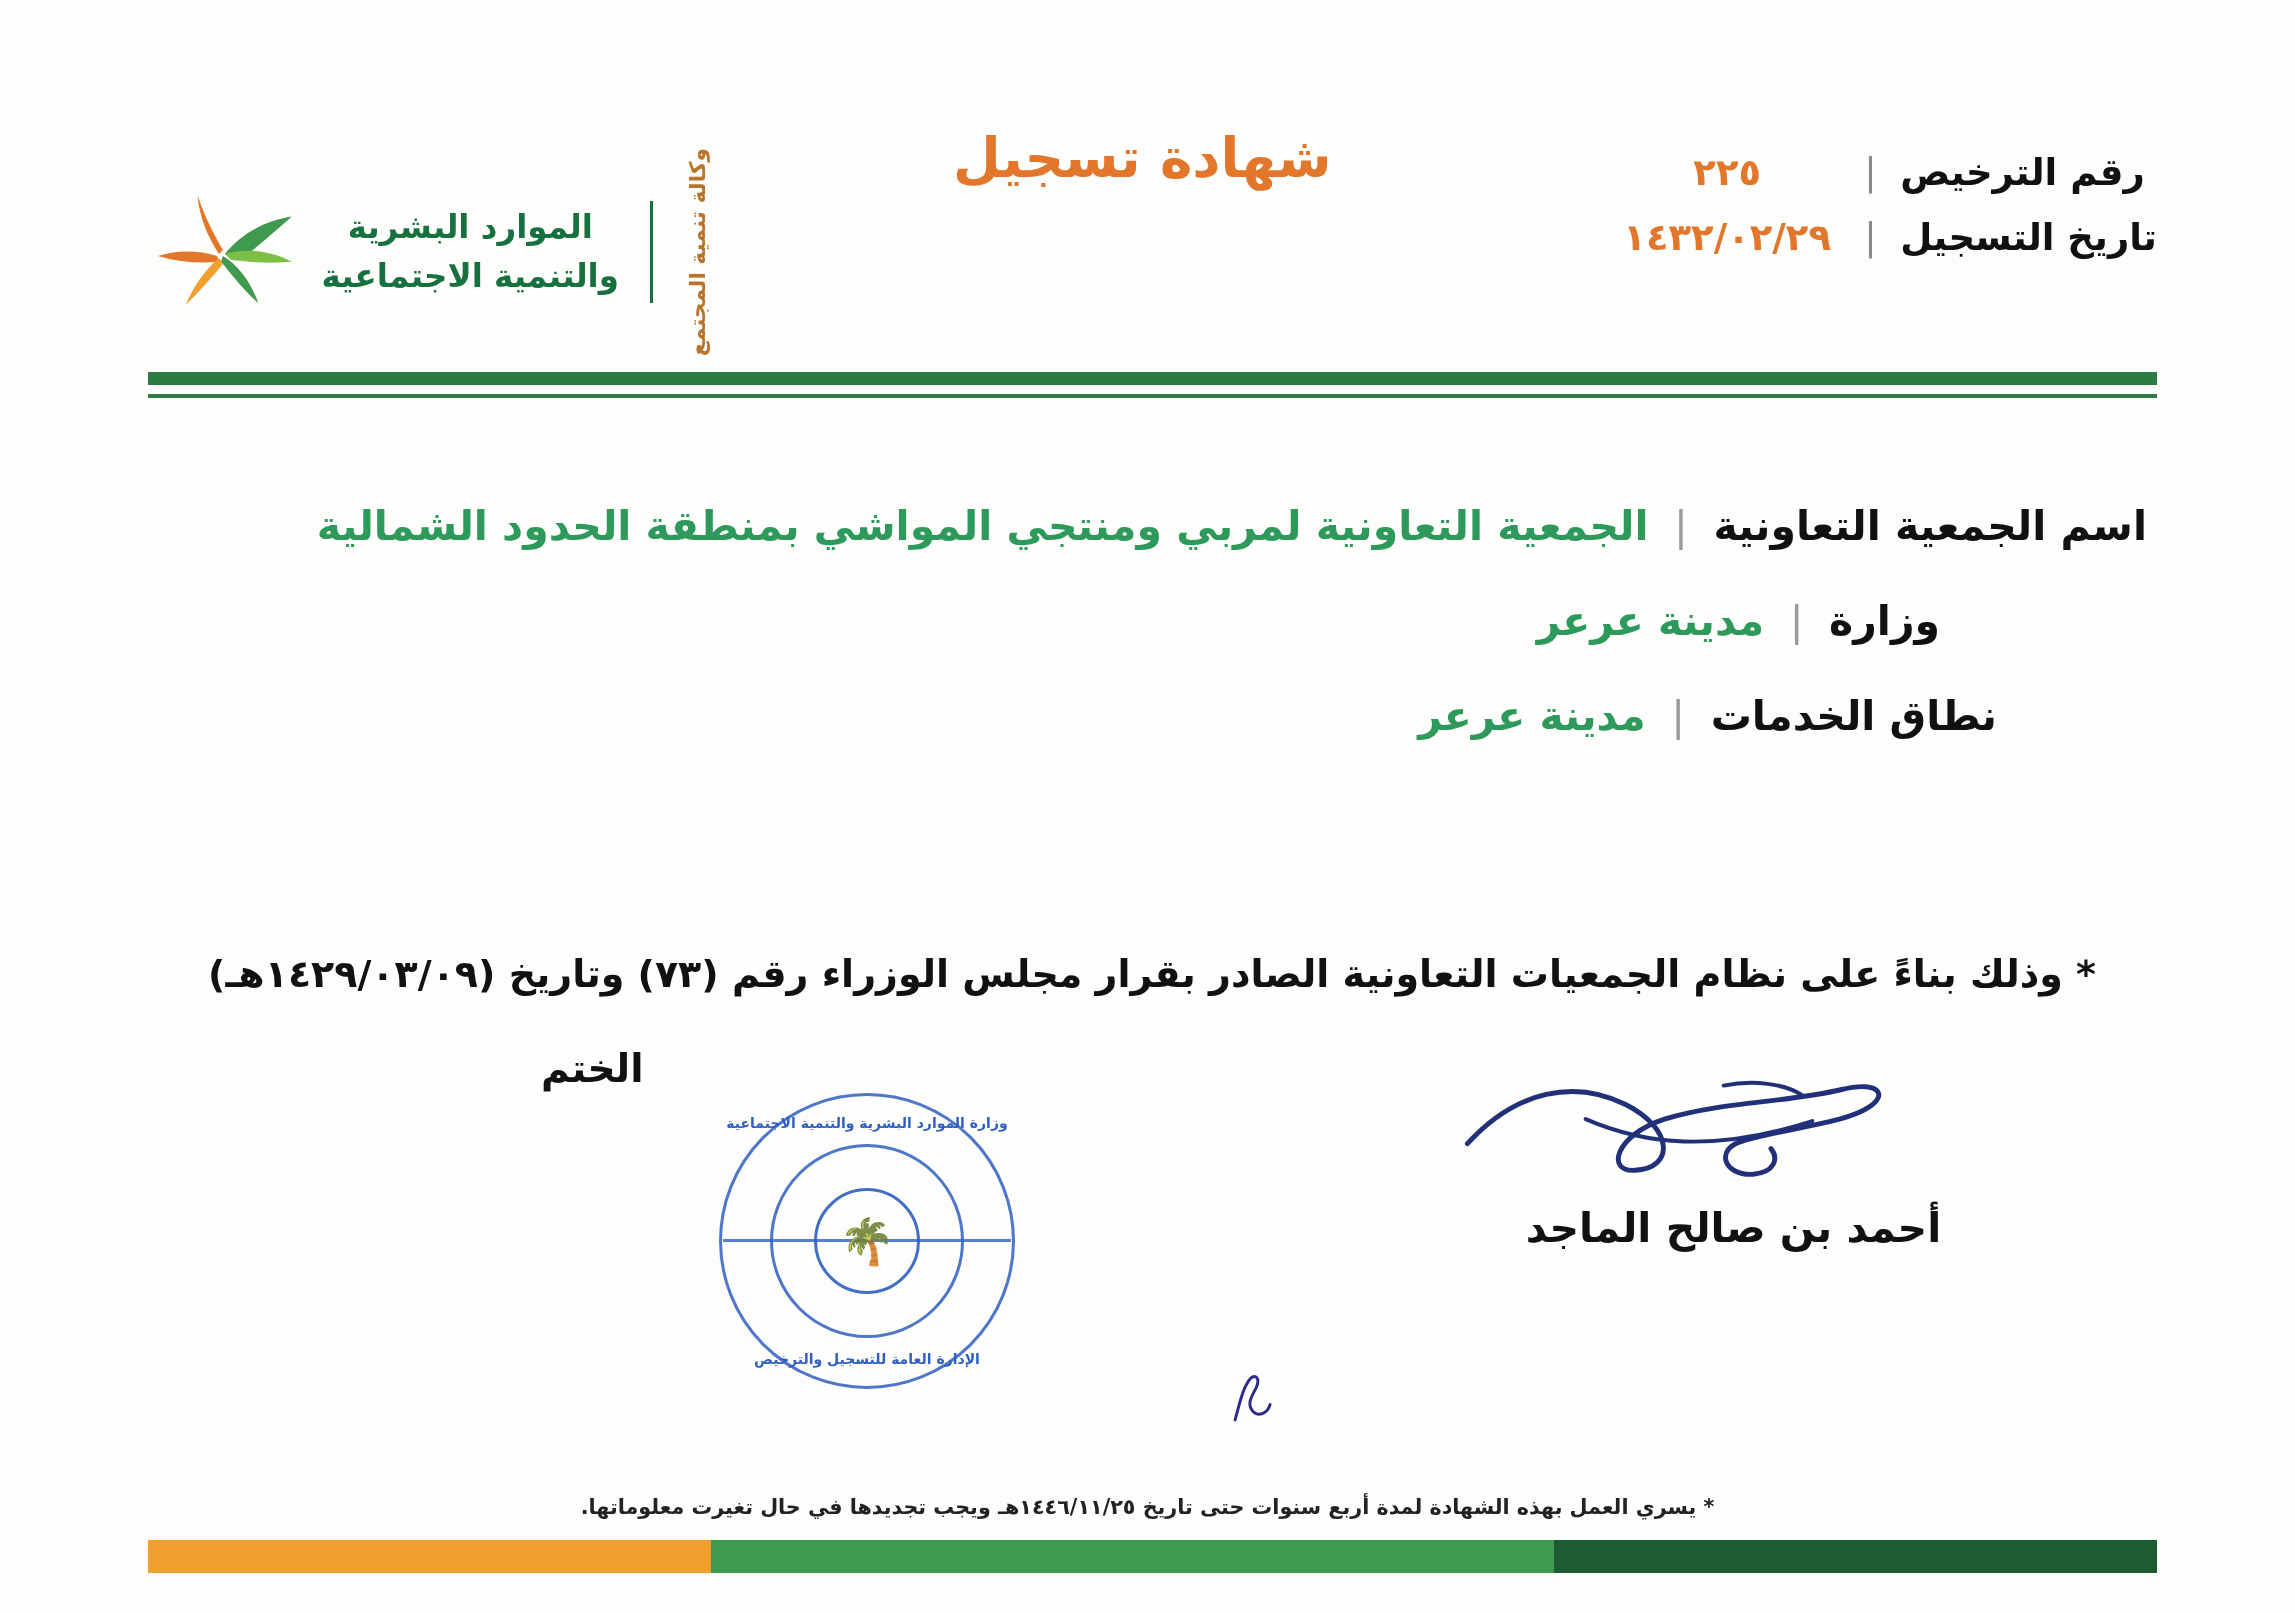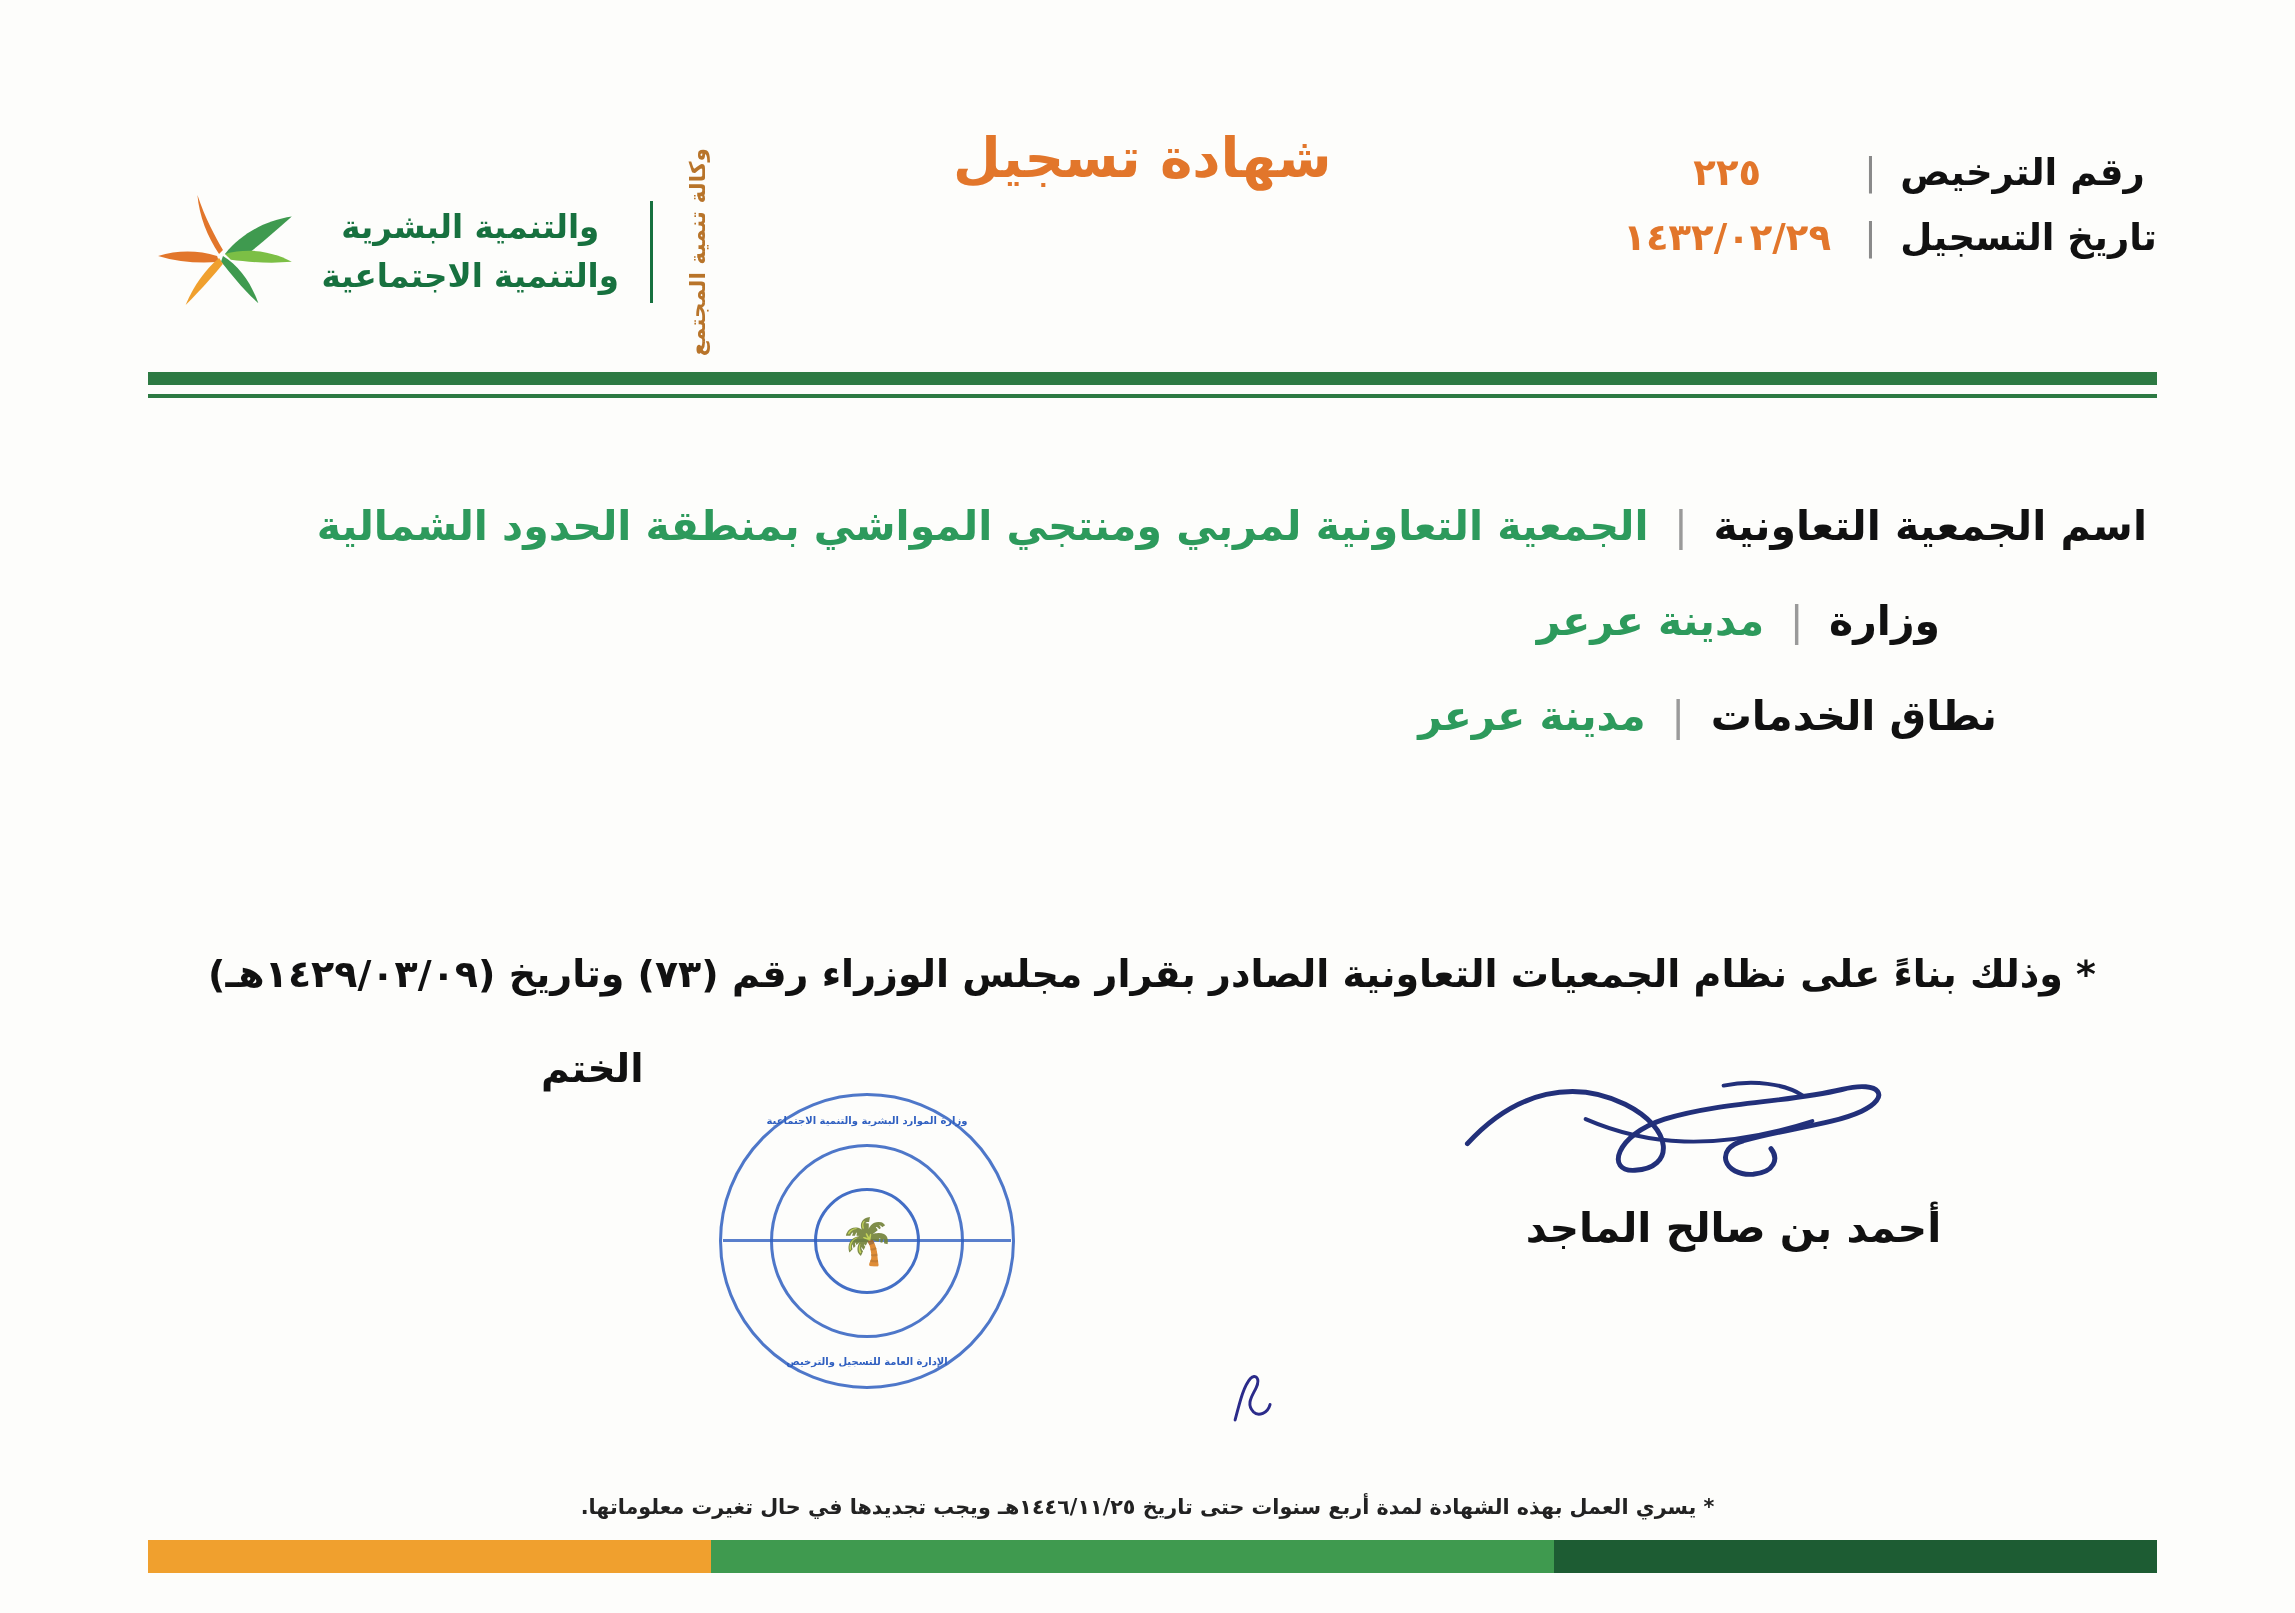--- a/index.html
+++ b/index.html
@@ -278,21 +278,21 @@
     top: 146px;
     height: 3px;
     background: #2f5fc0;
     opacity: .8;
   }
   .stamp-top-text, .stamp-bottom-text {
     position: absolute;
     left: 0;
     right: 0;
     text-align: center;
-    font-size: 10px;
+    font-size: 14px;
     color: #2f5fc0;
     font-weight: bold;
   }
   .stamp-top-text { top: 21.7px; }
   .stamp-bottom-text { bottom: 21.7px; }
   .stamp-palm {
     font-size: 45px;
     color: #2f5fc0;
     line-height: 1;
   }
@@ -343,21 +343,21 @@
         <svg viewBox="0 0 150 120" width="148" height="118" aria-hidden="true">
           <path d="M78 62 C96 40 120 28 146 24 C128 40 112 54 96 66 Z" fill="#3f9a4f"></path>
           <path d="M78 62 C100 56 124 58 146 70 C122 72 100 70 84 68 Z" fill="#7cbf45"></path>
           <path d="M76 64 C92 74 104 90 112 112 C96 98 84 82 74 70 Z" fill="#3f9a4f"></path>
           <path d="M72 62 C60 44 52 24 50 2 C58 26 68 44 76 58 Z" fill="#e2762b"></path>
           <path d="M70 64 C50 58 30 58 10 64 C30 70 52 72 72 70 Z" fill="#e2762b"></path>
           <path d="M72 66 C58 78 46 94 38 114 C54 98 68 82 76 72 Z" fill="#f0a02e"></path>
         </svg>
       </div>
       <div class="brand-text">
-        <div>والتنمية البشرية</div>
+        <div>الموارد البشرية</div>
         <div>والتنمية الاجتماعية</div>
       </div>
       <div class="brand-divider"></div>
       <div class="brand-sub">وكالة تنمية المجتمع</div>
     </div>
 
     <div class="title-block">
       <div class="title-main">شهادة تسجيل</div>
     </div>
 

